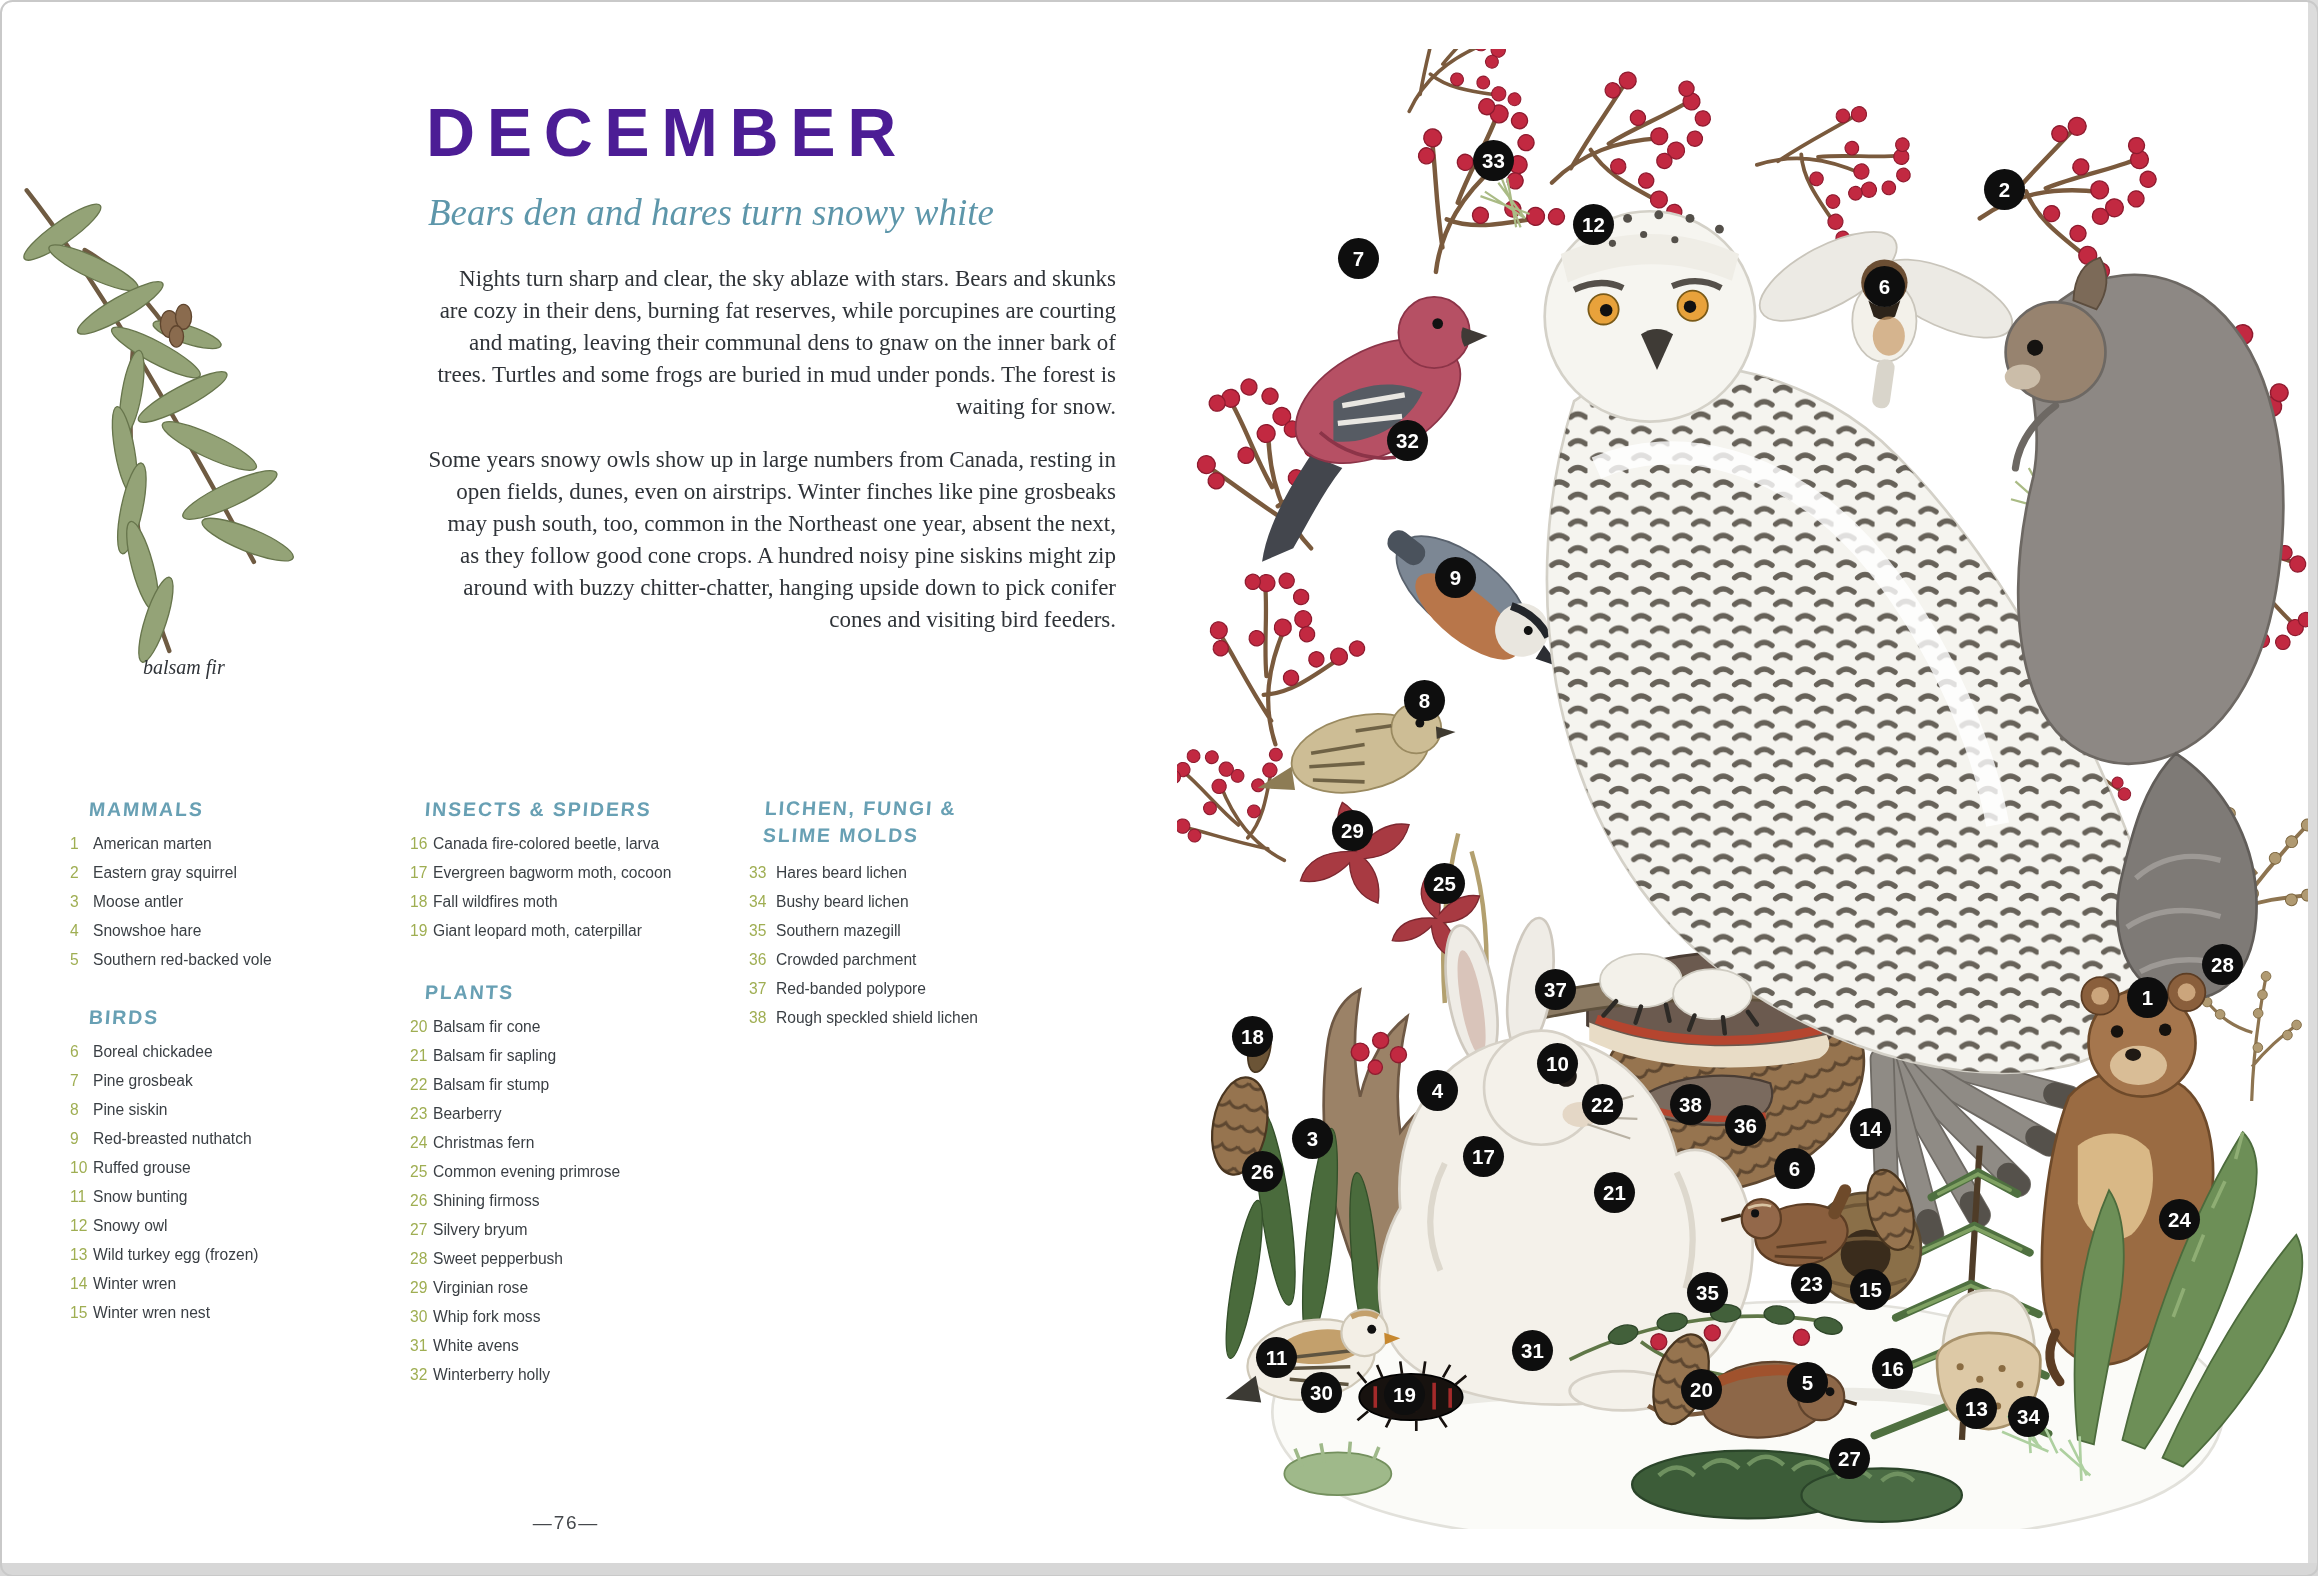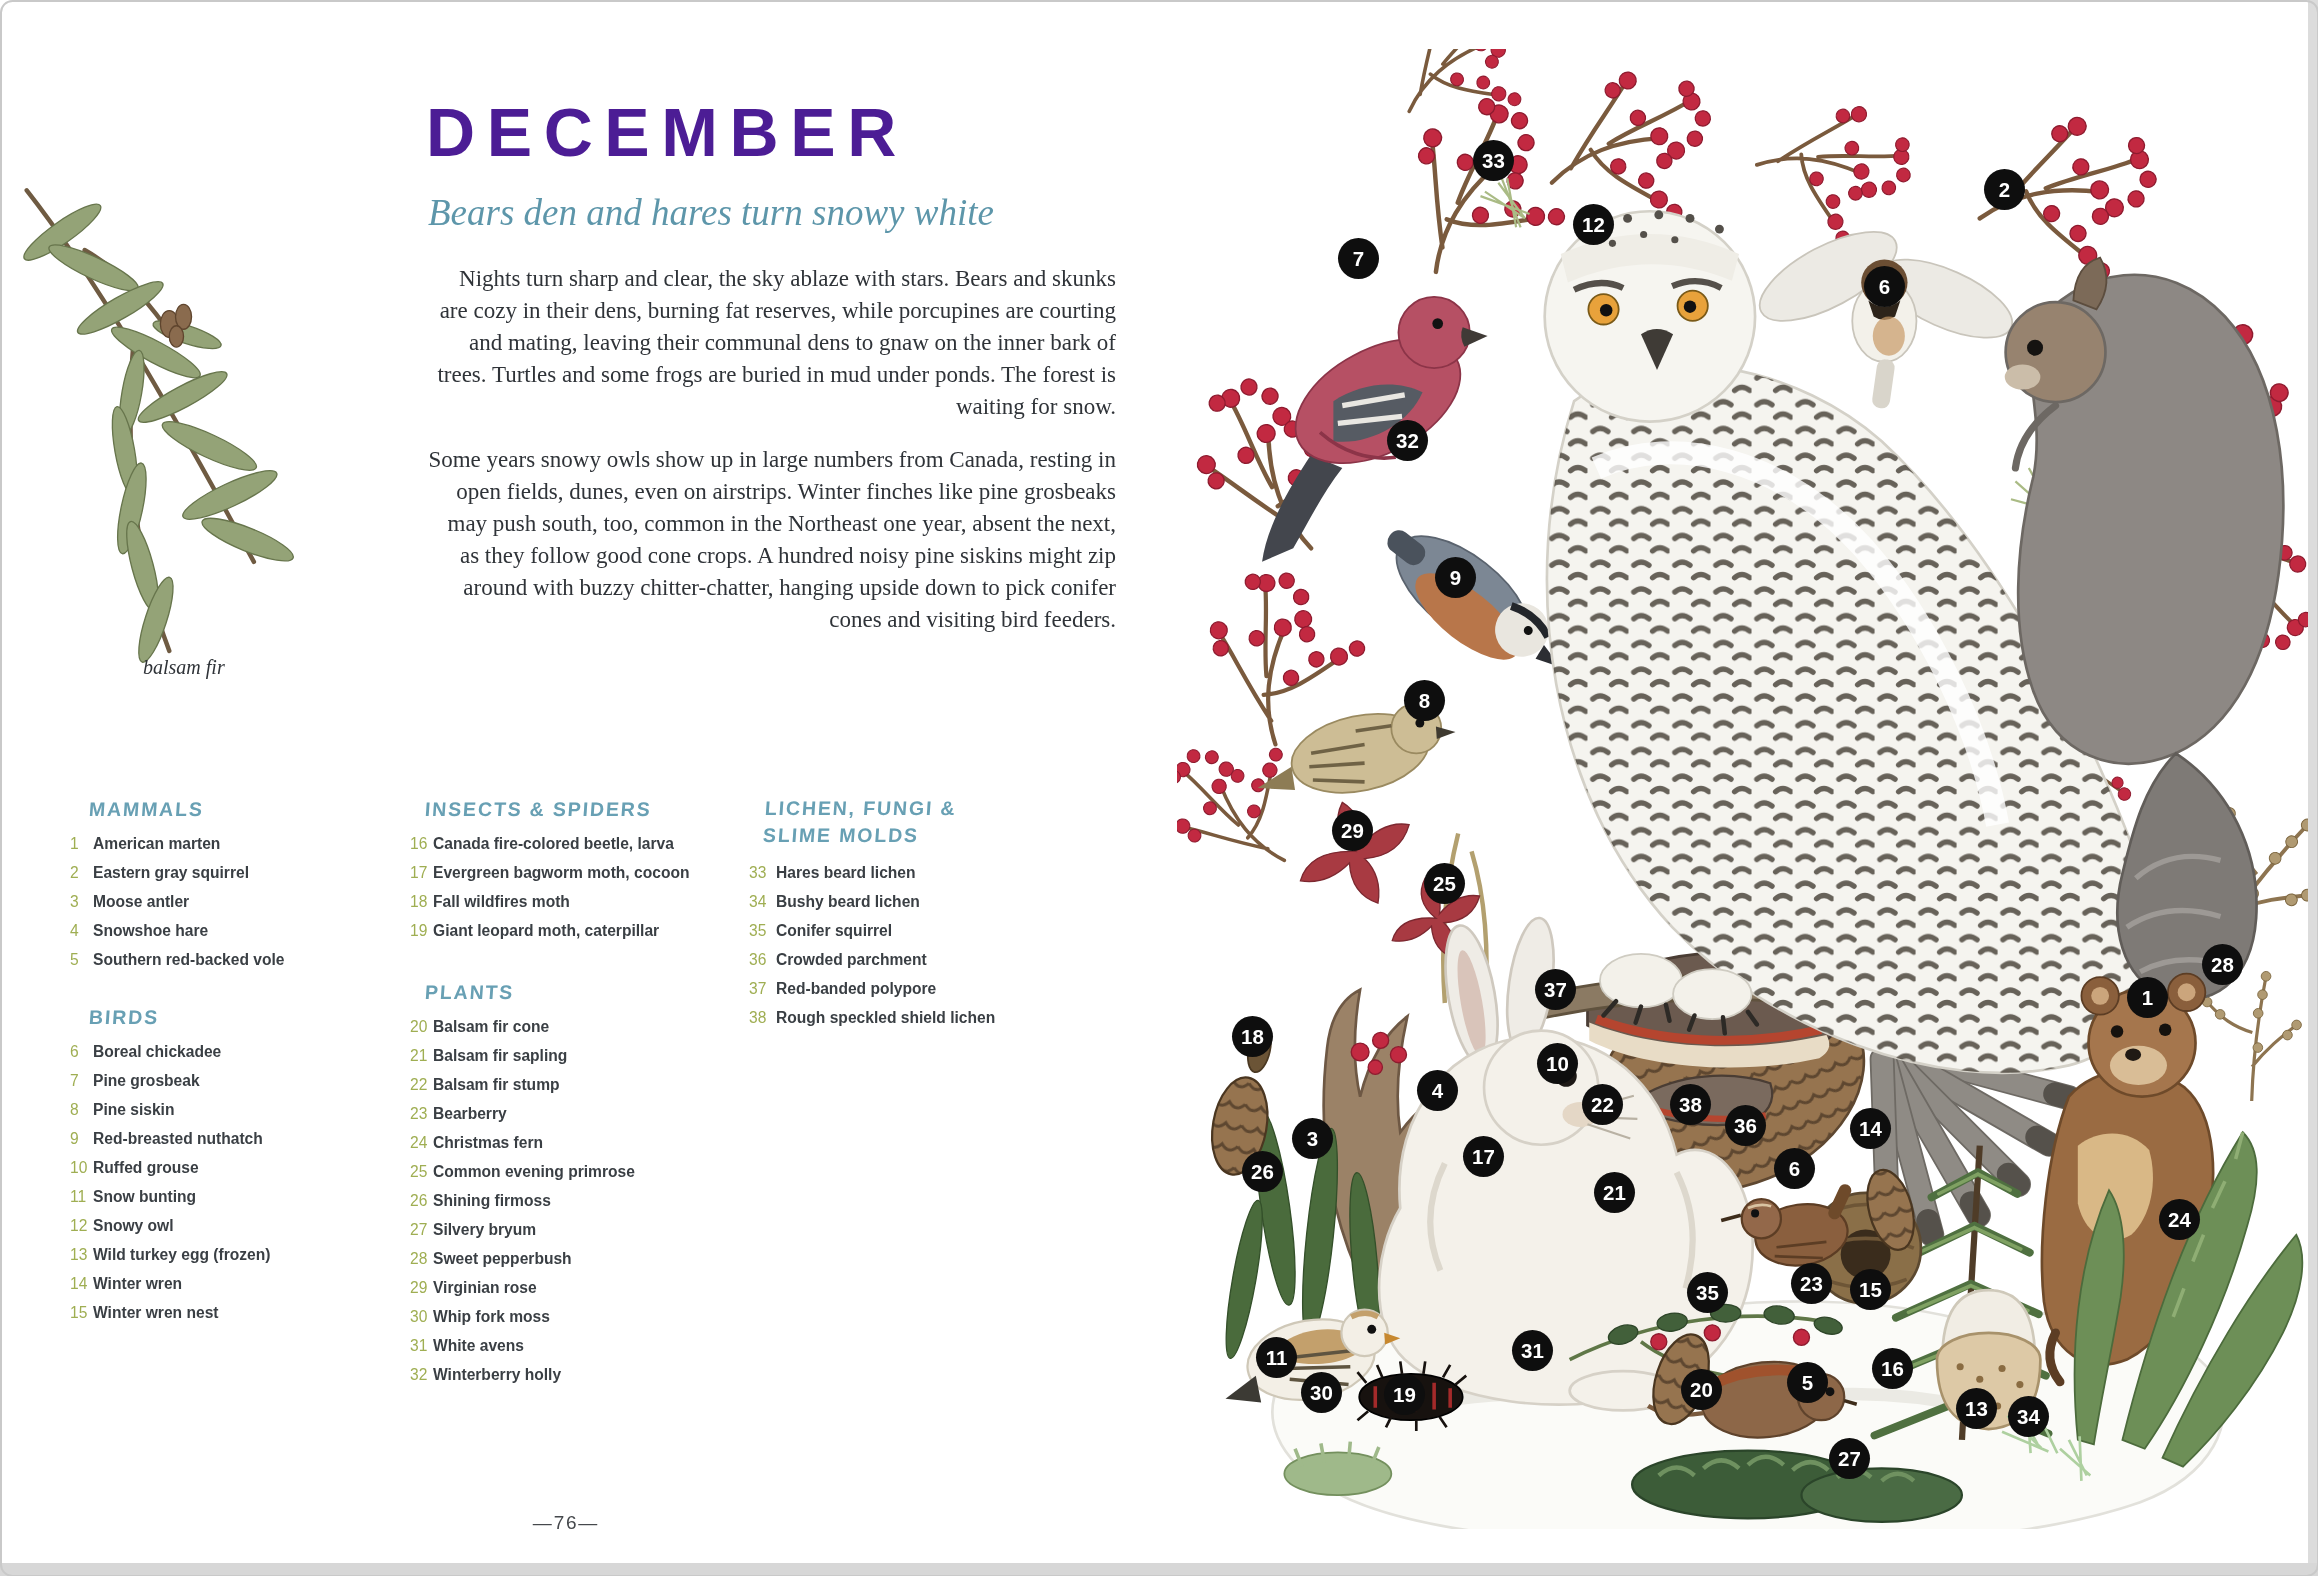--- a/index.html
+++ b/index.html
@@ -24,21 +24,21 @@
   .sketch{position:absolute;left:0px;top:183px;width:392px;height:526px;}
   .sketch-caption{position:absolute;left:112px;top:656px;font-family:"Liberation Serif",serif;
                   font-style:italic;font-size:20px;color:#2f3338;margin-left:31px;}
 
   
   .legend-header{position:absolute;font-size:19.6px;font-weight:700;letter-spacing:1.8px;
                  color:#68a0b4;transform:skewX(-4deg);line-height:27px;}
   .legend-list{position:absolute;list-style:none;margin:0;padding:0;}
   .legend-item{display:flex;height:29px;align-items:baseline;line-height:29px;}
   .legend-item .num{width:23px;flex:0 0 23px;color:#9fae52;font-size:15.6px;}
-  .legend-item .lab{color:#3a3f44;font-size:15.6px;white-space:nowrap;font-weight:bold;}
+  .legend-item .lab{color:#3a3f44;font-size:15.6px;white-space:nowrap;}
 
   #hdr-mammals{left:89px;top:796px;}
   #ul-mammals{left:70px;top:829px;}
   #hdr-birds{left:89px;top:1004px;}
   #ul-birds{left:70px;top:1037px;}
   #hdr-insects{left:425px;top:796px;}
   #ul-insects{left:410px;top:829px;}
   #hdr-plants{left:425px;top:979px;}
   #ul-plants{left:410px;top:1012px;}
   #hdr-lichen{left:764px;top:795px;width:223px;}
@@ -246,21 +246,21 @@
       <li class="legend-item">
         <span class="num">33</span>
         <span class="lab">Hares beard lichen</span>
       </li>
       <li class="legend-item">
         <span class="num">34</span>
         <span class="lab">Bushy beard lichen</span>
       </li>
       <li class="legend-item">
         <span class="num">35</span>
-        <span class="lab">Conifer squirrel</span>
+        <span class="lab">Southern mazegill</span>
       </li>
       <li class="legend-item">
         <span class="num">36</span>
         <span class="lab">Crowded parchment</span>
       </li>
       <li class="legend-item">
         <span class="num">37</span>
         <span class="lab">Red-banded polypore</span>
       </li>
       <li class="legend-item">

